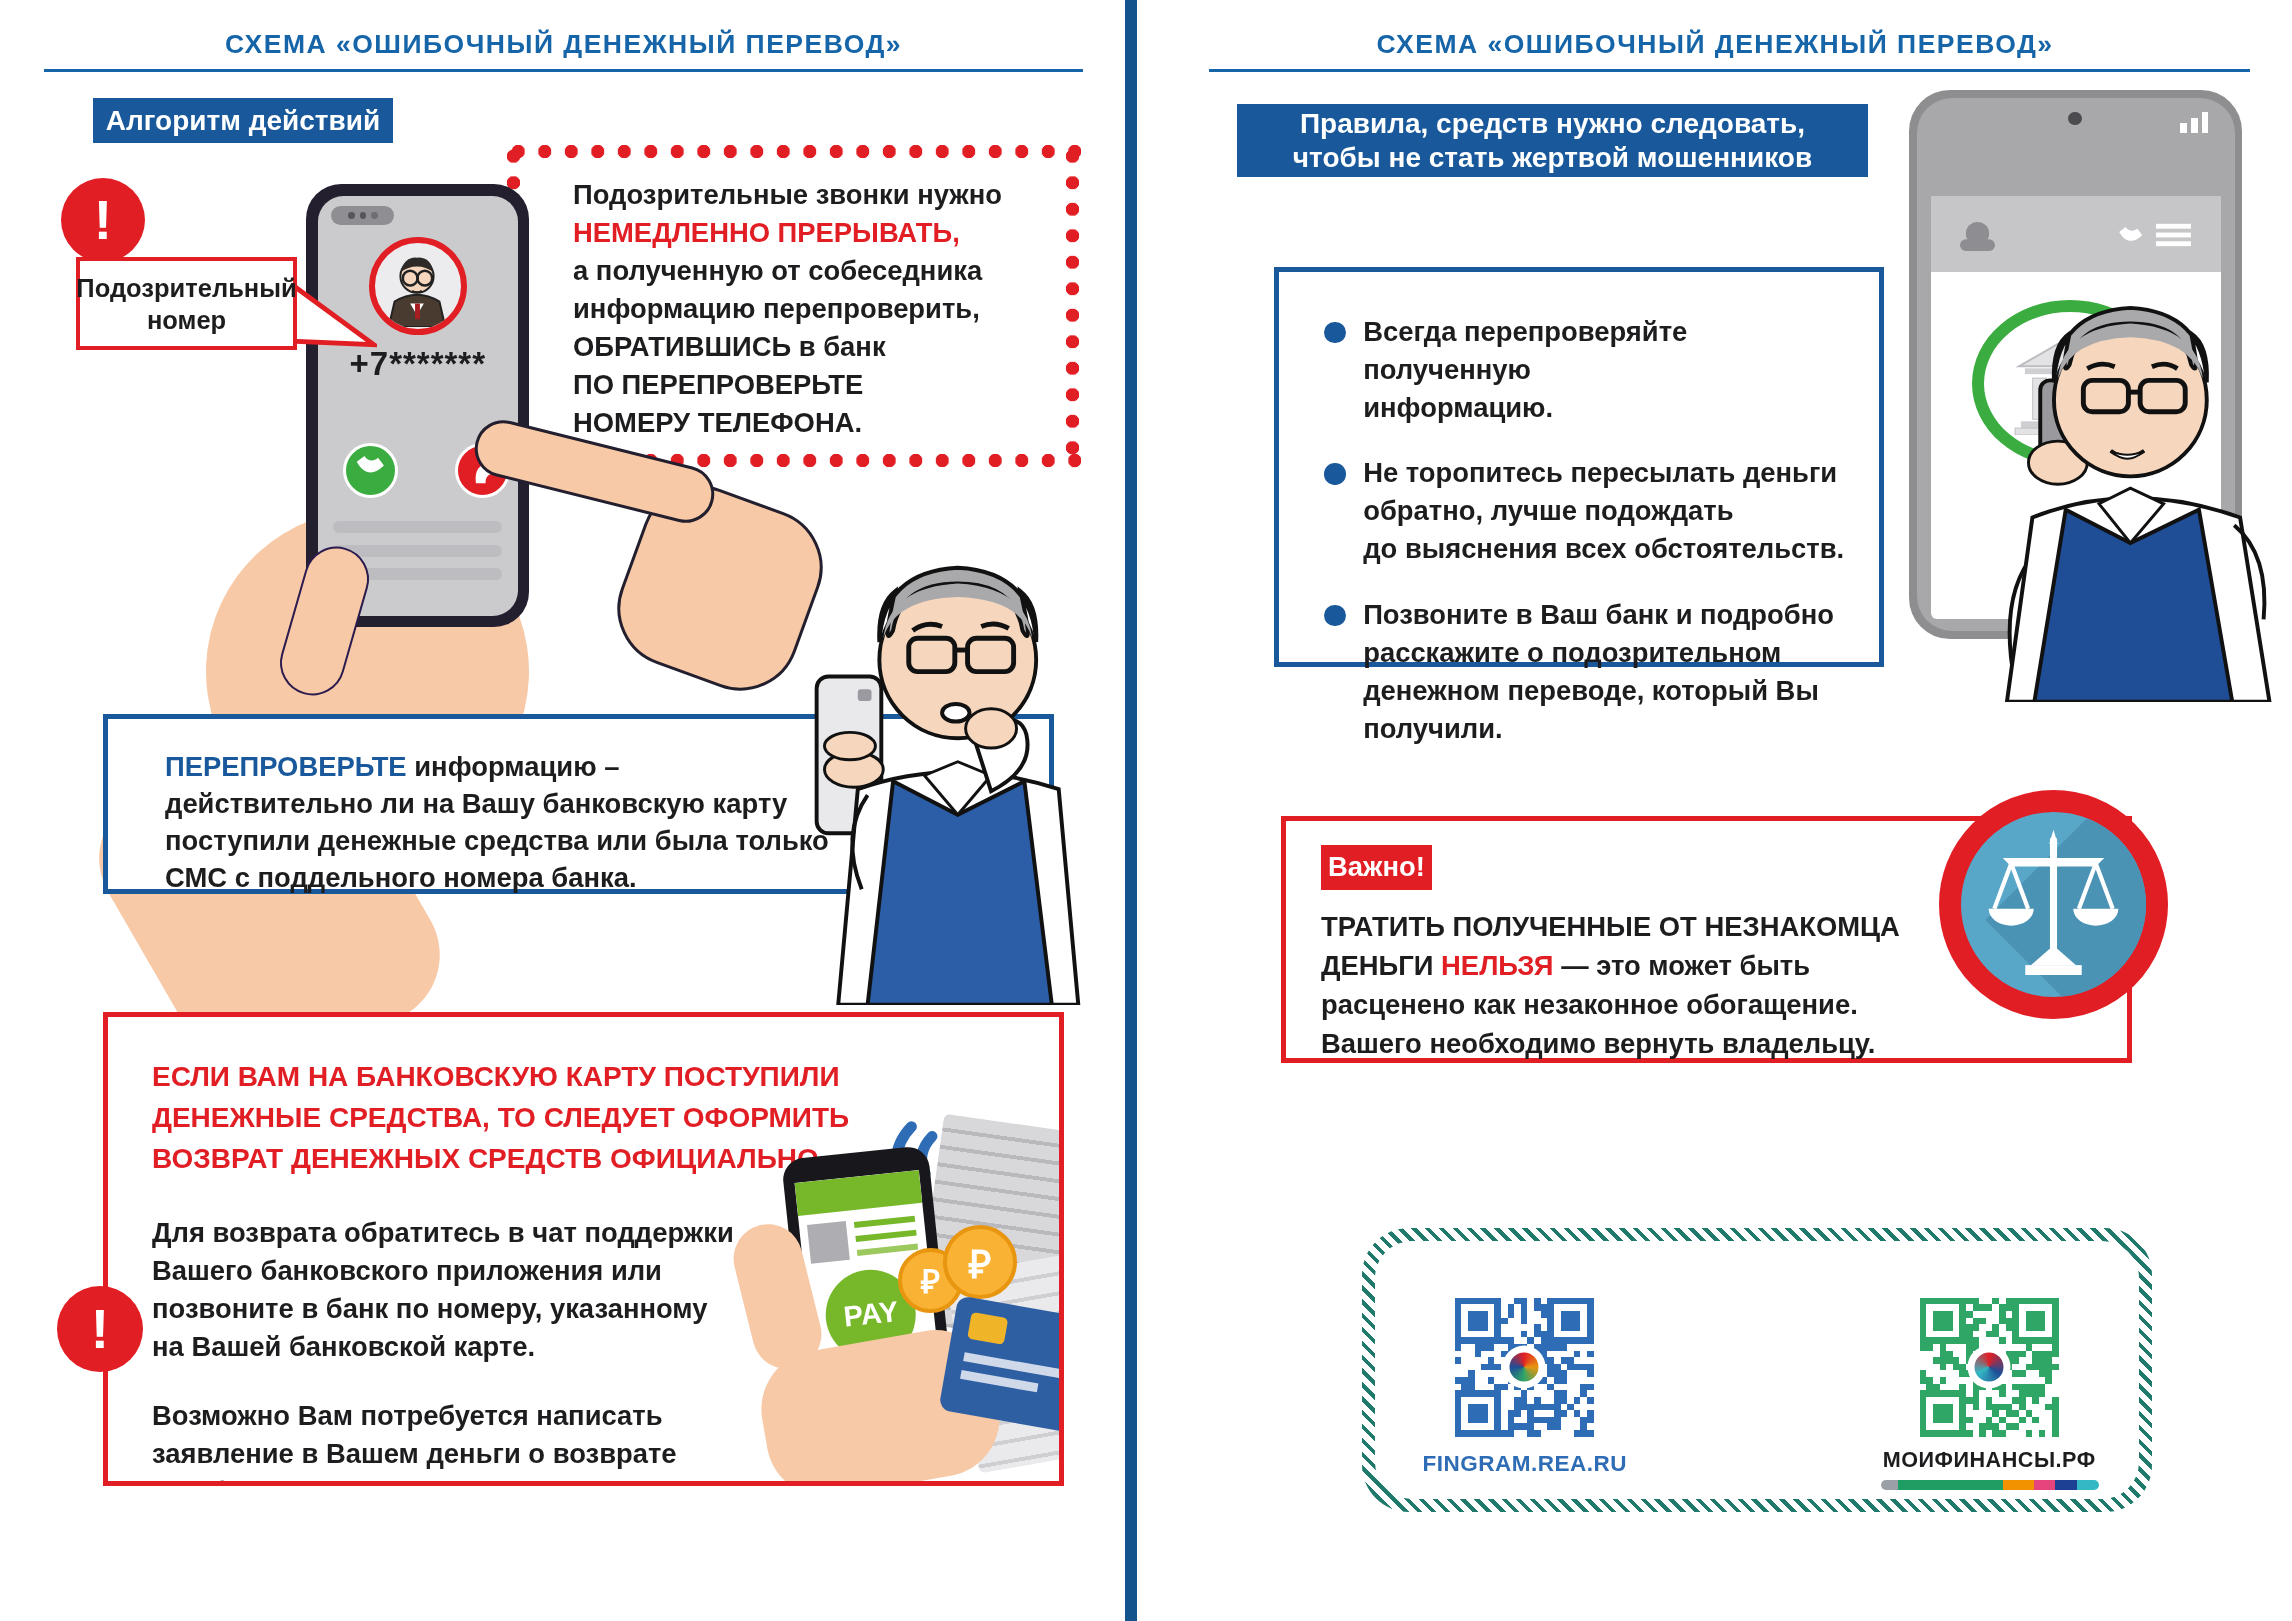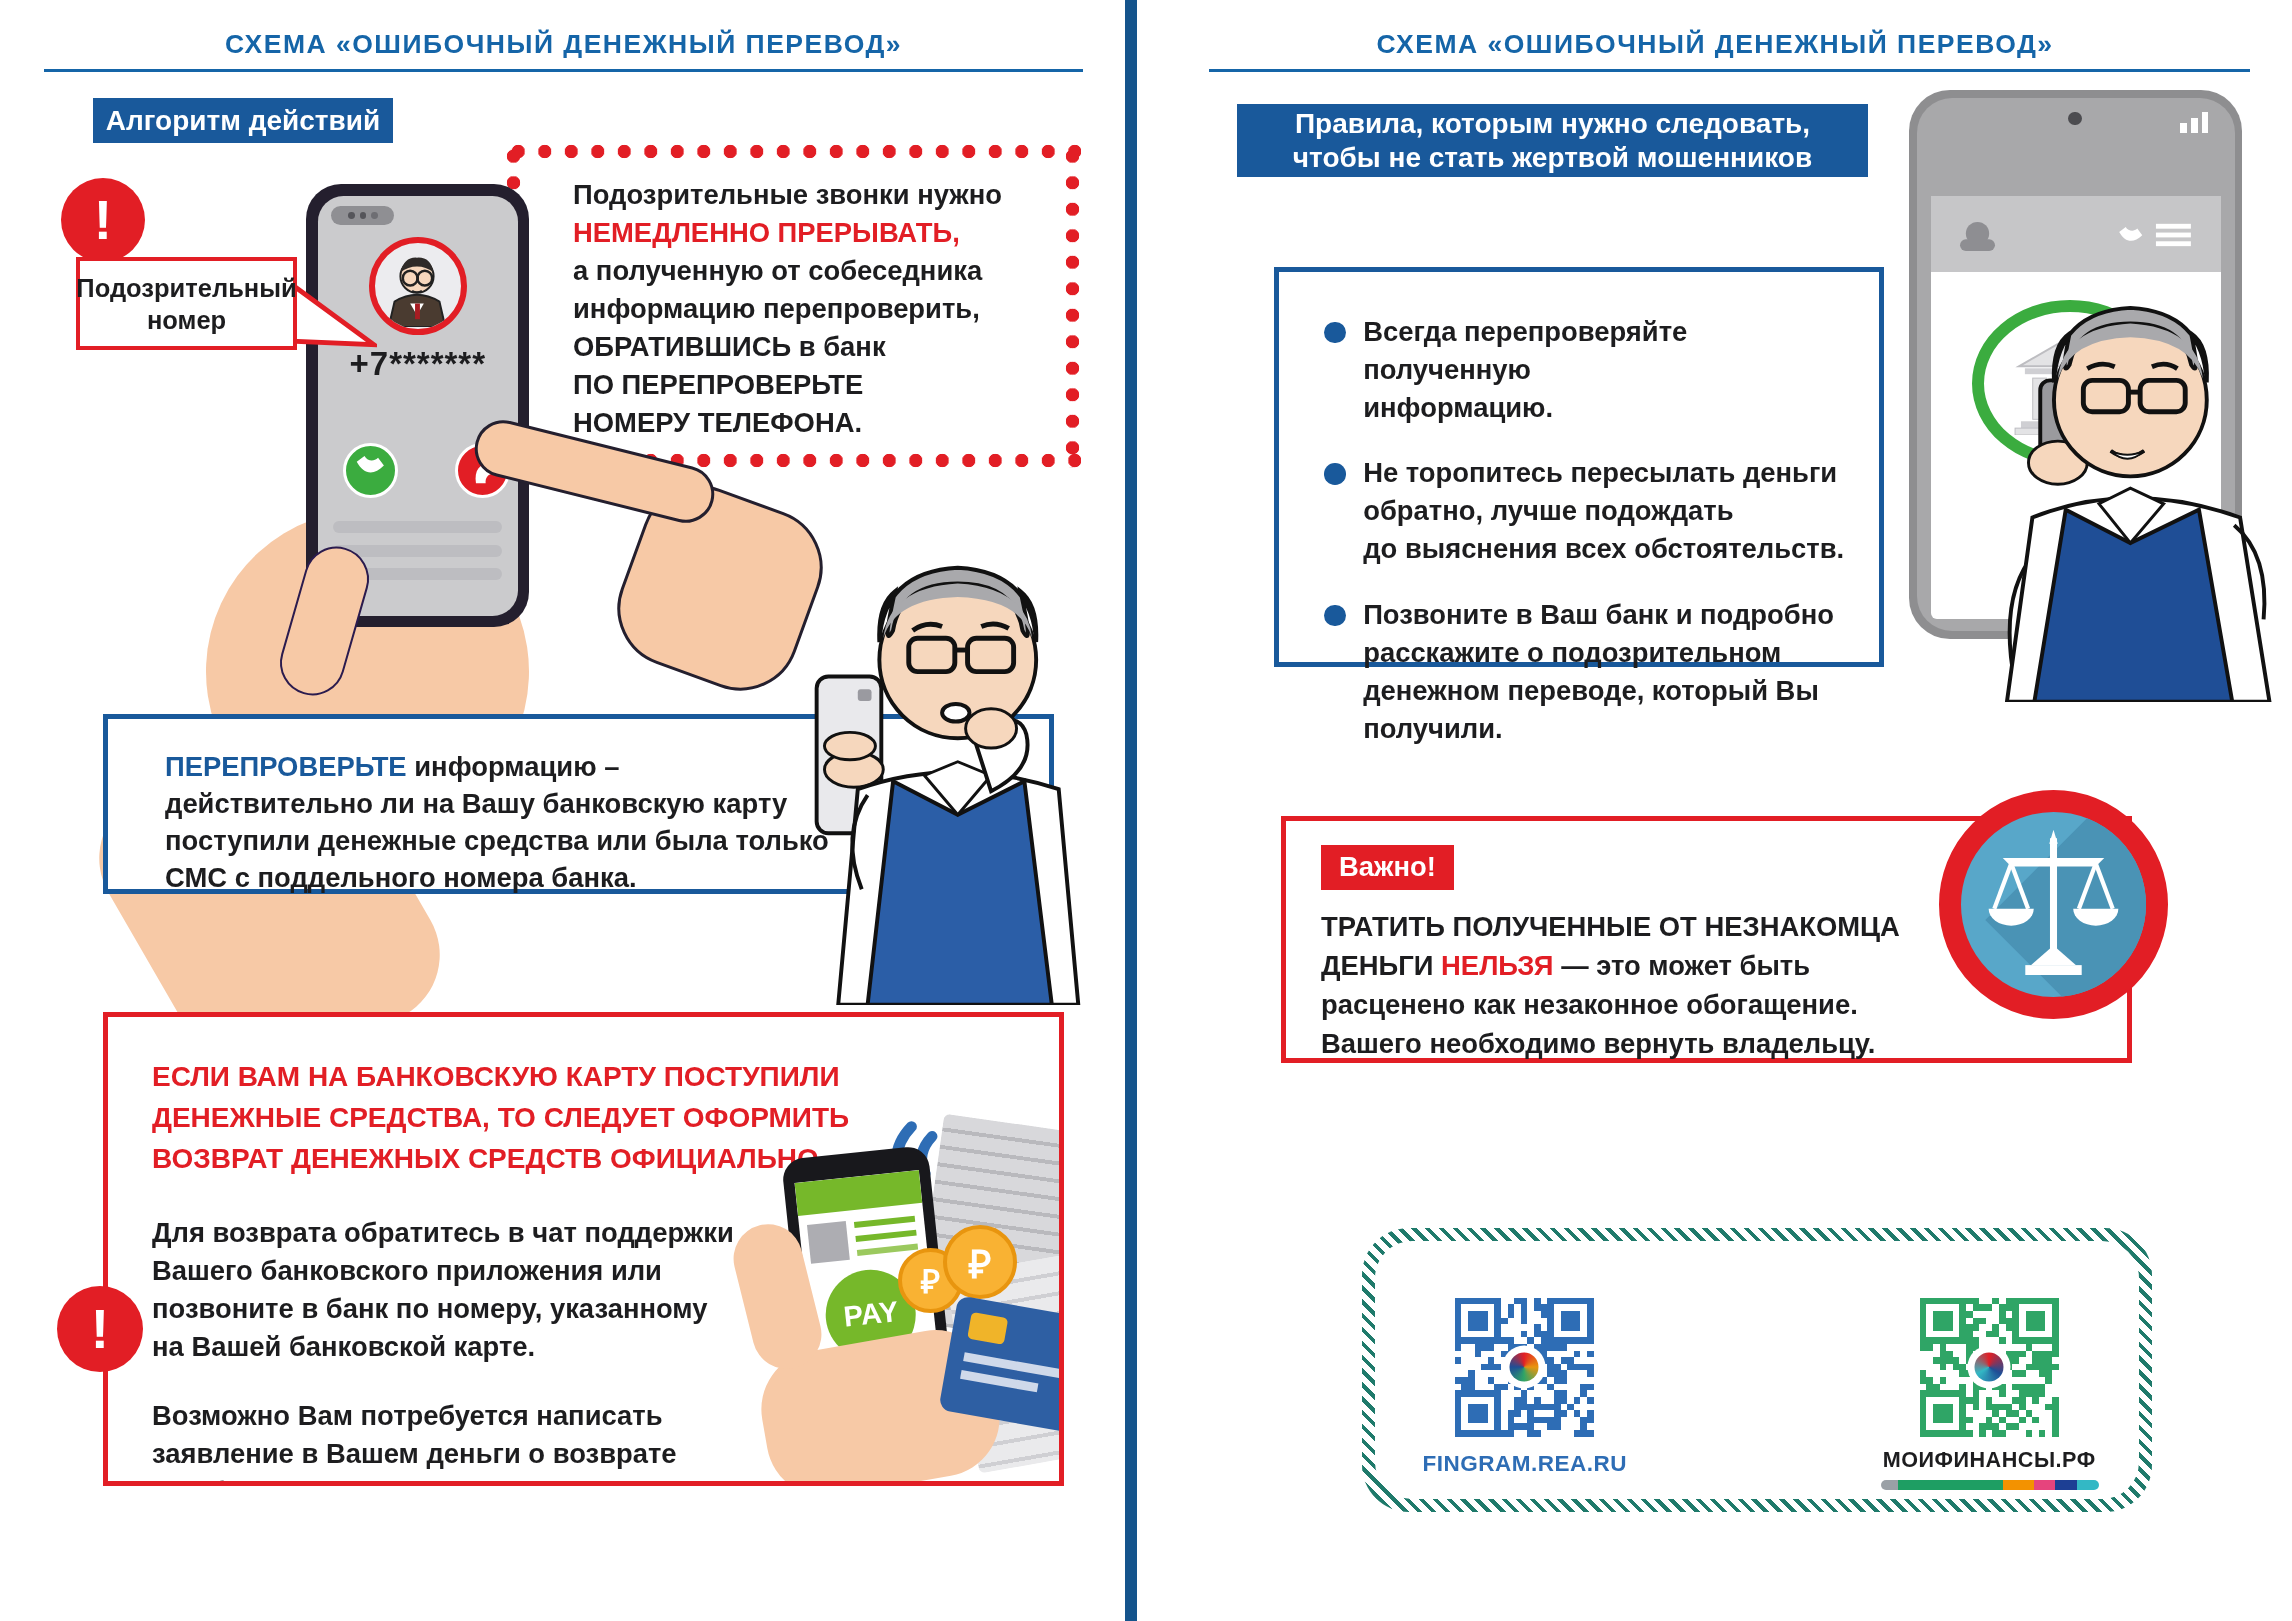--- a/index.html
+++ b/index.html
@@ -193,21 +193,21 @@
     </div>
   </div>
   <div class="abs excl" style="left:57px;top:1286px;width:86px;height:86px"></div>
 
   <div class="abs divider"></div>
 
   <div class="abs hdr" style="left:1137px;top:29px;width:1156px">СХЕМА «ОШИБОЧНЫЙ ДЕНЕЖНЫЙ ПЕРЕВОД»</div>
   <div class="abs rule" style="left:1209px;top:69px;width:1041px"></div>
 
   <div class="abs titlebox" style="left:1237px;top:104px;width:631px;height:73px;flex-direction:column;font-size:28px;line-height:34px">
-    <div>Правила, которым нужно следовать,</div>
+    <div>Правила, средств нужно следовать,</div>
     <div>чтобы не стать жертвой мошенников</div>
   </div>
 
   <div class="abs" style="left:1909px;top:90px;width:333px;height:549px;background:#8E8E90;border-radius:41px">
     <div class="abs" style="left:7.8px;top:7.8px;width:318px;height:533px;background:#a8a8aa;border-radius:35px"></div>
     <div class="abs" style="left:159px;top:21.6px;width:13.7px;height:13.7px;border-radius:50%;background:#4c4c50"></div>
     <div class="abs" style="left:271px;top:21.6px;display:flex;align-items:flex-end;gap:3.9px">
       <span style="width:6.9px;height:9.8px;background:#fff"></span>
       <span style="width:6.9px;height:15.7px;background:#fff"></span>
       <span style="width:6.9px;height:21.6px;background:#fff"></span>
@@ -275,21 +275,21 @@
     <div class="bullet-row">
       <span class="bullet-dot"></span>
       <span class="pre">Позвоните в Ваш банк и подробно
 расскажите о подозрительном
 денежном переводе, который Вы
 получили.</span>
     </div>
   </div>
 
   <div class="abs bigbox red-border" style="left:1281px;top:816px;width:851px;height:247px">
-    <div class="abs" style="left:35px;top:23.5px;height:45px;padding:0 18px;background:var(--red);color:#fff;font-size:27.4px;display:flex;align-items:center">Важно!</div>
+    <div class="abs" style="left:35px;top:23.5px;height:45px;padding:0 7px;background:var(--red);color:#fff;font-size:27.4px;display:flex;align-items:center">Важно!</div>
     <div class="abs" style="left:35px;top:86px;font-size:27.4px;line-height:39px">
       <div>ТРАТИТЬ ПОЛУЧЕННЫЕ ОТ НЕЗНАКОМЦА</div>
       <div><span>ДЕНЬГИ </span><span class="red-t">НЕЛЬЗЯ</span><span> — это может быть</span></div>
       <div>расценено как незаконное обогащение.</div>
       <div>Вашего необходимо вернуть владельцу.</div>
     </div>
   </div>
   <div class="abs" style="left:1939px;top:790px;width:229px;height:229px;border-radius:50%;background:#58A7C9;border:22.5px solid var(--red);overflow:hidden">
     <div class="abs" style="left:69px;top:0;width:216px;height:216px;background:#4A93B5;transform:rotate(45deg)"></div>
     <svg class="abs" style="left:21.6px;top:13.7px" width="141" height="157" viewBox="0 0 100 110">

